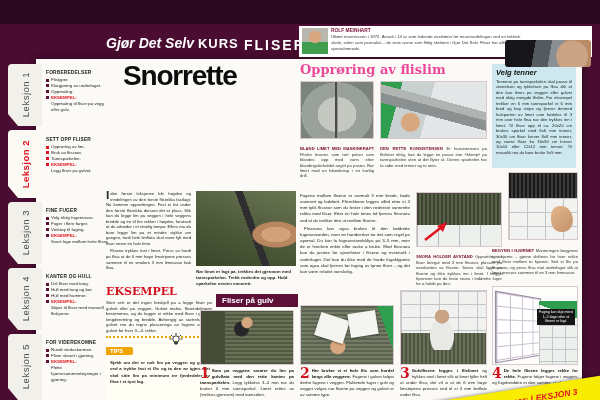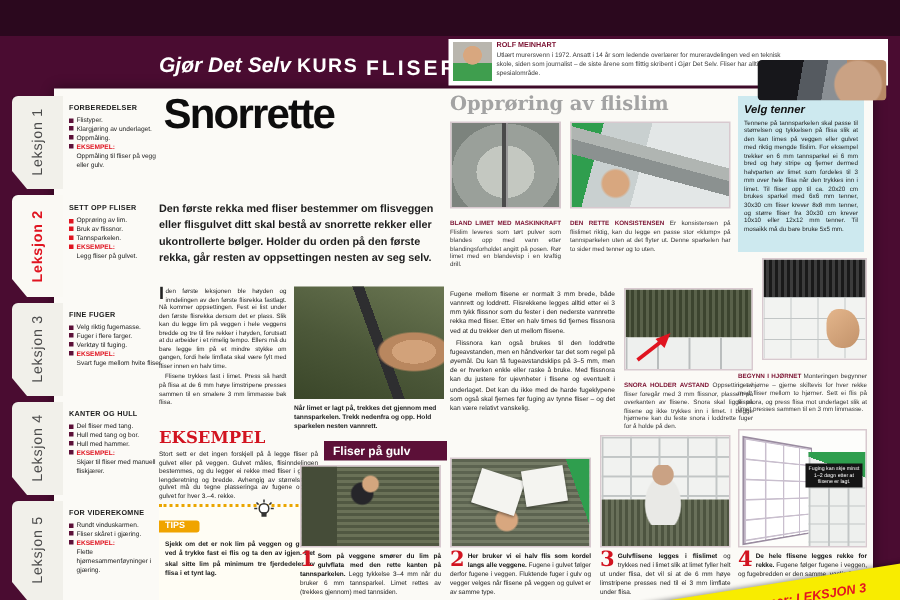--- a/index.html
+++ b/index.html
@@ -35,21 +35,21 @@
   
   .lesson{position:absolute;left:46px;width:64px;z-index:3;}
   #lesson1{top:46px}#lesson2{top:113px}#lesson3{top:184px}#lesson4{top:250px}#lesson5{top:316px}
   .lesson h4{margin:0 0 2px;font-size:4.8px;color:#1a1a1a;letter-spacing:.2px;}
   .li{display:flex;gap:2px;font-size:4.4px;line-height:1.35;color:#222;}
   .sq{width:3px;height:3px;background:#5c1038;flex:none;margin-top:1.5px;}
   #lesson2 .sq{background:#e01420;}
   .eks{color:#e01420;font-weight:bold;font-size:4.4px;line-height:1.35;}
   .eks-sub{font-size:4.4px;color:#222;margin-left:5px;line-height:1.35;}
   
-  #headline{left:109px;top:39px;position:absolute;font-size:28px;line-height:25px;font-weight:bold;
+  #headline{left:123px;top:39px;position:absolute;font-size:28px;line-height:25px;font-weight:bold;
             letter-spacing:-1.2px;color:#0d0d0d;}
   #intro{left:106px;top:109px;width:192px;font-size:7.2px;font-weight:bold;line-height:1.55;color:#1d1d1d;position:absolute;}
   #body-col{left:106px;top:167px;width:85px;height:94px;position:absolute;font-size:4.2px;line-height:1.32;
             text-align:justify;color:#222;overflow:hidden;}
   #body-col p{margin:0;}
   #body-col p + p{margin-top:2px;text-indent:4px;}
   .drop{float:left;font-size:12px;line-height:9px;font-weight:bold;padding-right:1px;}
   #art-photo{left:196px;top:167px;width:100px;height:75px;position:absolute;
      background:radial-gradient(ellipse at 80% 58%,#d2a27a 0 13%,#b9875f 13% 20%,transparent 22%),
                 linear-gradient(70deg,transparent 52%,#2e2e30 52% 58%,transparent 58%),
@@ -58,21 +58,21 @@
   #eks-title{left:106px;top:261px;font-family:"DejaVu Serif",serif;font-size:11px;font-weight:bold;color:#d21420;position:absolute;}
   #eks-text{left:106px;top:276px;width:106px;font-size:4.3px;line-height:1.3;text-align:justify;color:#222;position:absolute;}
   
   #tips{left:106px;top:312px;width:108px;height:66px;position:absolute;background:#fffdf4;
         border-top:2px dotted #eaa500;border-bottom:2px dotted #eaa500;}
   #tips .tag{position:absolute;left:0;top:9px;background:#f0a400;color:#fff;font-weight:bold;font-size:6px;
              padding:1px 10px 1px 4px;border-radius:0 2px 2px 0;}
   #tips .bulb{position:absolute;right:30px;top:-6px;}
   #tips .ttext{margin:22px 4px 0;font-size:4.4px;font-weight:bold;line-height:1.45;color:#222;text-align:justify;}
   
-  .serif-h{font-family:"DejaVu Serif",serif;font-weight:bold;font-size:13px;color:#a3a3a3;position:absolute;}
+  .serif-h{font-family:"DejaVu Serif",serif;font-weight:bold;font-size:13px;color:#ec4899;position:absolute;}
   #mix-title{left:300px;top:38px;}
   #mix-ph1{left:300px;top:57px;width:74px;height:58px;position:absolute;border:1px solid #d8c9cf;box-sizing:border-box;
      background:linear-gradient(90deg,transparent 47%,#4a4a4a 47% 50%,#999 50% 52%,transparent 52%),
                 radial-gradient(ellipse at 50% 58%,#c4c8c1 0 38%,#9aa09a 38% 70%,#7c837d 70%);}
   #mix-ph2{left:380px;top:57px;width:107px;height:58px;position:absolute;border:1px solid #d8c9cf;box-sizing:border-box;
      background:radial-gradient(circle at 28% 72%,#d8a77f 0 10%,transparent 12%),
                 linear-gradient(15deg,transparent 42%,#8b9190 42% 54%,#b0b5b2 54% 64%,transparent 64%),
                 linear-gradient(105deg,#2f9e4e 0 18%,#c9d0d0 18% 45%,#e3e7e7 45%);}
   .mcap{position:absolute;top:118px;font-size:4.2px;line-height:1.3;color:#333;text-align:justify;}
   .mcap b{color:#7a1030;}
@@ -280,21 +280,20 @@
     <div class="li">
         <span class="sq"></span>
         <span class="eks">EKSEMPEL:</span>
       </div>
     <div class="eks-sub">Flette hjørnesammenføyninger i gjæring.</div>
   </div>
 
   <div id="headline">
     <div>Snorrette</div>
   </div>
-  <div id="intro">Den første rekka med fliser bestemmer om flisveggen eller flisgulvet ditt skal bestå av snorrette rekker eller ukontrollerte bølger. Holder du orden på den første rekka, går resten av oppsettingen nesten av seg selv.</div>
   <div id="body-col">
     <p><span class="drop">I</span><span>den første leksjonen ble høyden og inndelingen av den første flisrekka fastlagt. Nå kommer oppsettingen. Fest ei list under den første flisrekka dersom det er plass. Slik kan du legge lim på veggen i hele veggens bredde og tre til fire rekker i høyden, forutsatt at du arbeider i et rimelig tempo. Ellers må du bare legge lim på et mindre stykke om gangen, fordi hele limflata skal være fylt med fliser innen en halv time.</span></p>
     <p><span>Flisene trykkes fast i limet. Press så hardt på flisa at de 6 mm høye limstripene presses sammen til en smalere 3 mm limmasse bak flisa.</span></p>
   </div>
   <div id="art-photo"></div>
   <div id="art-cap">Når limet er lagt på, trekkes det gjennom med tannsparkelen. Trekk nedenfra og opp. Hold sparkelen nesten vannrett.</div>
 
   <div id="eks-title">EKSEMPEL</div>
   <div id="eks-text">Stort sett er det ingen forskjell på å legge fliser på gulvet eller på veggen. Gulvet måles, flisinndelingen bestemmes, og du legger ei rekke med fliser i gulvets lengderetning og bredde. Avhengig av størrelsen på gulvet må du tegne plasseringa av fugene opp på gulvet for hver 3.–4. rekke.</div>
   <div id="tips">

